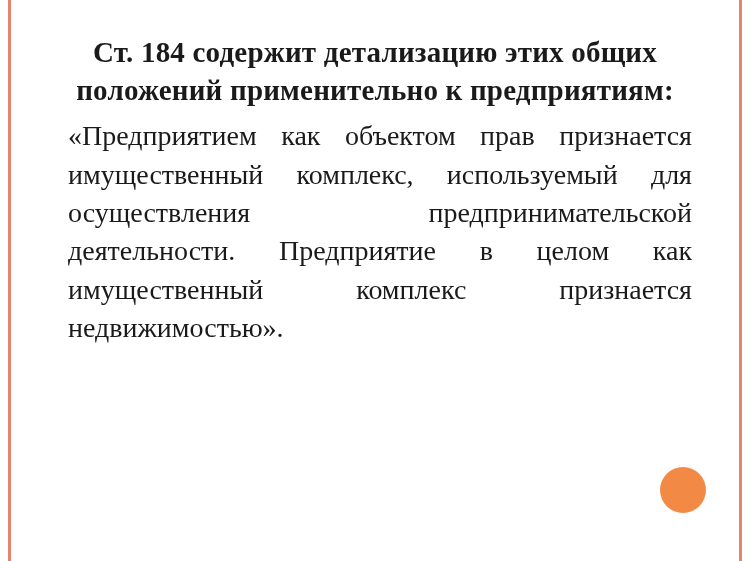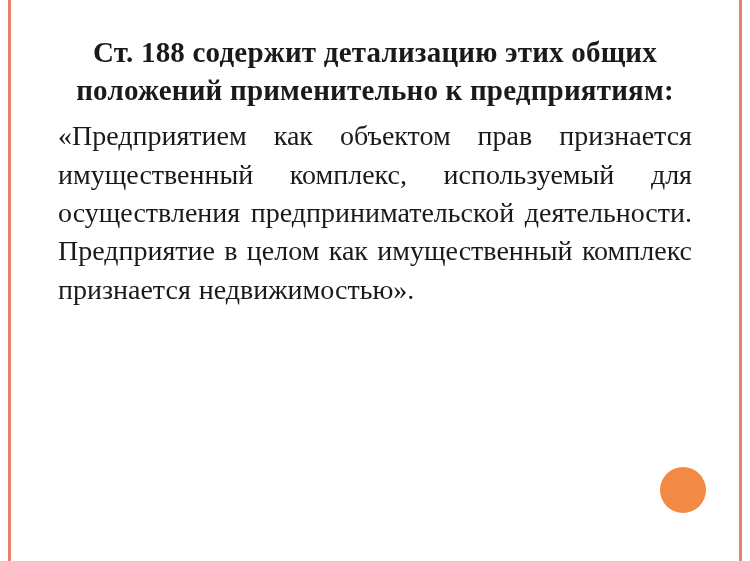--- a/index.html
+++ b/index.html
@@ -49,21 +49,21 @@
     margin: 0 14px 8px 14px;
   }
 
   .body-text {
     font-family: "Liberation Serif", serif;
     font-size: 28px;
     line-height: 1.37;
     color: #1a1a1a;
     text-align: justify;
     text-align-last: left;
-    margin: 6px 2px 0 2px;
+    margin: 6px 2px 0 12px;
     word-spacing: 1px;
   }
 
   .dot {
     position: absolute;
     right: 44px;
     bottom: 48px;
     width: 46px;
     height: 46px;
     border-radius: 50%;
@@ -72,19 +72,19 @@
 </style>
 </head>
 <body>
 
 <div class="slide">
 
   <div class="edge-rule left"></div>
   <div class="edge-rule right"></div>
 
   <div class="content">
-    <h1 class="slide-title">Ст. 188 содержит детализацию этих общих положений применительно к предприятиям:</h1>
+    <h1 class="slide-title">Ст. 184 содержит детализацию этих общих положений применительно к предприятиям:</h1>
     <p class="body-text">«Предприятием как объектом прав признается имущественный комплекс, используемый для осуществления предпринимательской деятельности. Предприятие в целом как имущественный комплекс признается недвижимостью».</p>
   </div>
 
   <div class="dot"></div>
 
 </div>
 
 </body></html>

